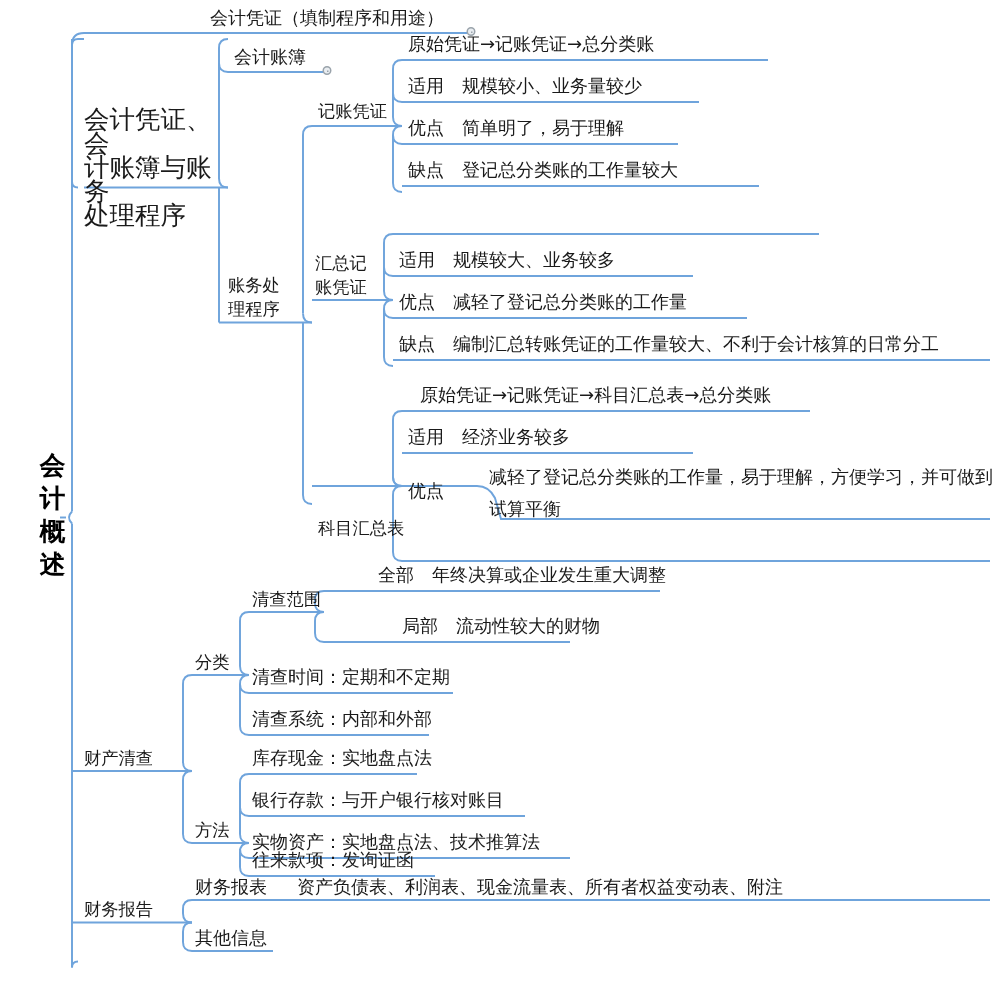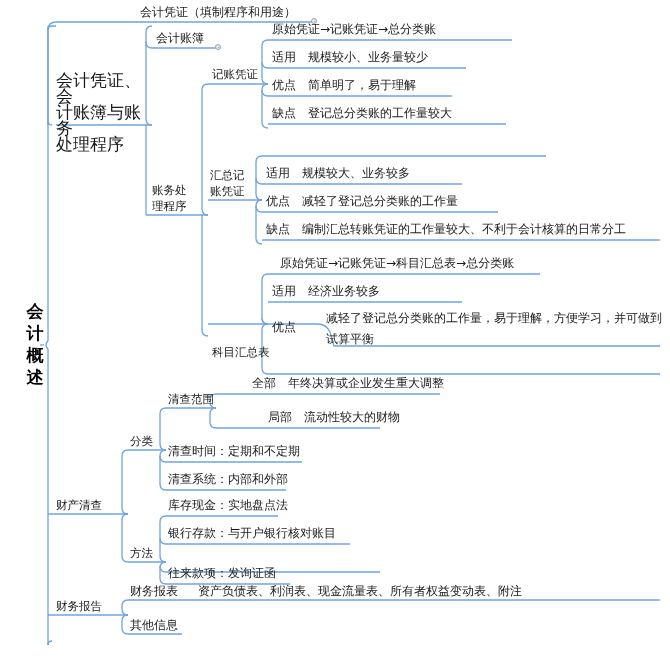--- a/index.html
+++ b/index.html
@@ -251,20 +251,21 @@
     <span class="k">局部</span><span class="sp"></span><span>流动性较大的财物</span>
   </div>
 
   <div class="node leaf" style="left:168px; top:444px;">清查时间：定期和不定期</div>
   <div class="node leaf" style="left:168px; top:472px;">清查系统：内部和外部</div>
 
   <div class="node lvl2" style="left:130px; top:545px;">方法</div>
 
   <div class="node leaf" style="left:168px; top:498px;">库存现金：实地盘点法</div>
   <div class="node leaf" style="left:168px; top:526px;">银行存款：与开户银行核对账目</div>
+  <div class="node leaf" style="left:168px; top:554px;">实物资产：实地盘点法、技术推算法</div>
   <div class="node leaf" style="left:168px; top:566px;">往来款项：发询证函</div>
 
   <div class="node lvl2" style="left:56px; top:598px;">财务报告</div>
 
   <div class="node leaf" style="left:130px; top:584px;">
     <span class="k">财务报表</span><span class="sp" style="width:20px;"></span><span>资产负债表、利润表、现金流量表、所有者权益变动表、附注</span>
   </div>
   <div class="node leaf" style="left:130px; top:618px;">其他信息</div>
 
 </div>

